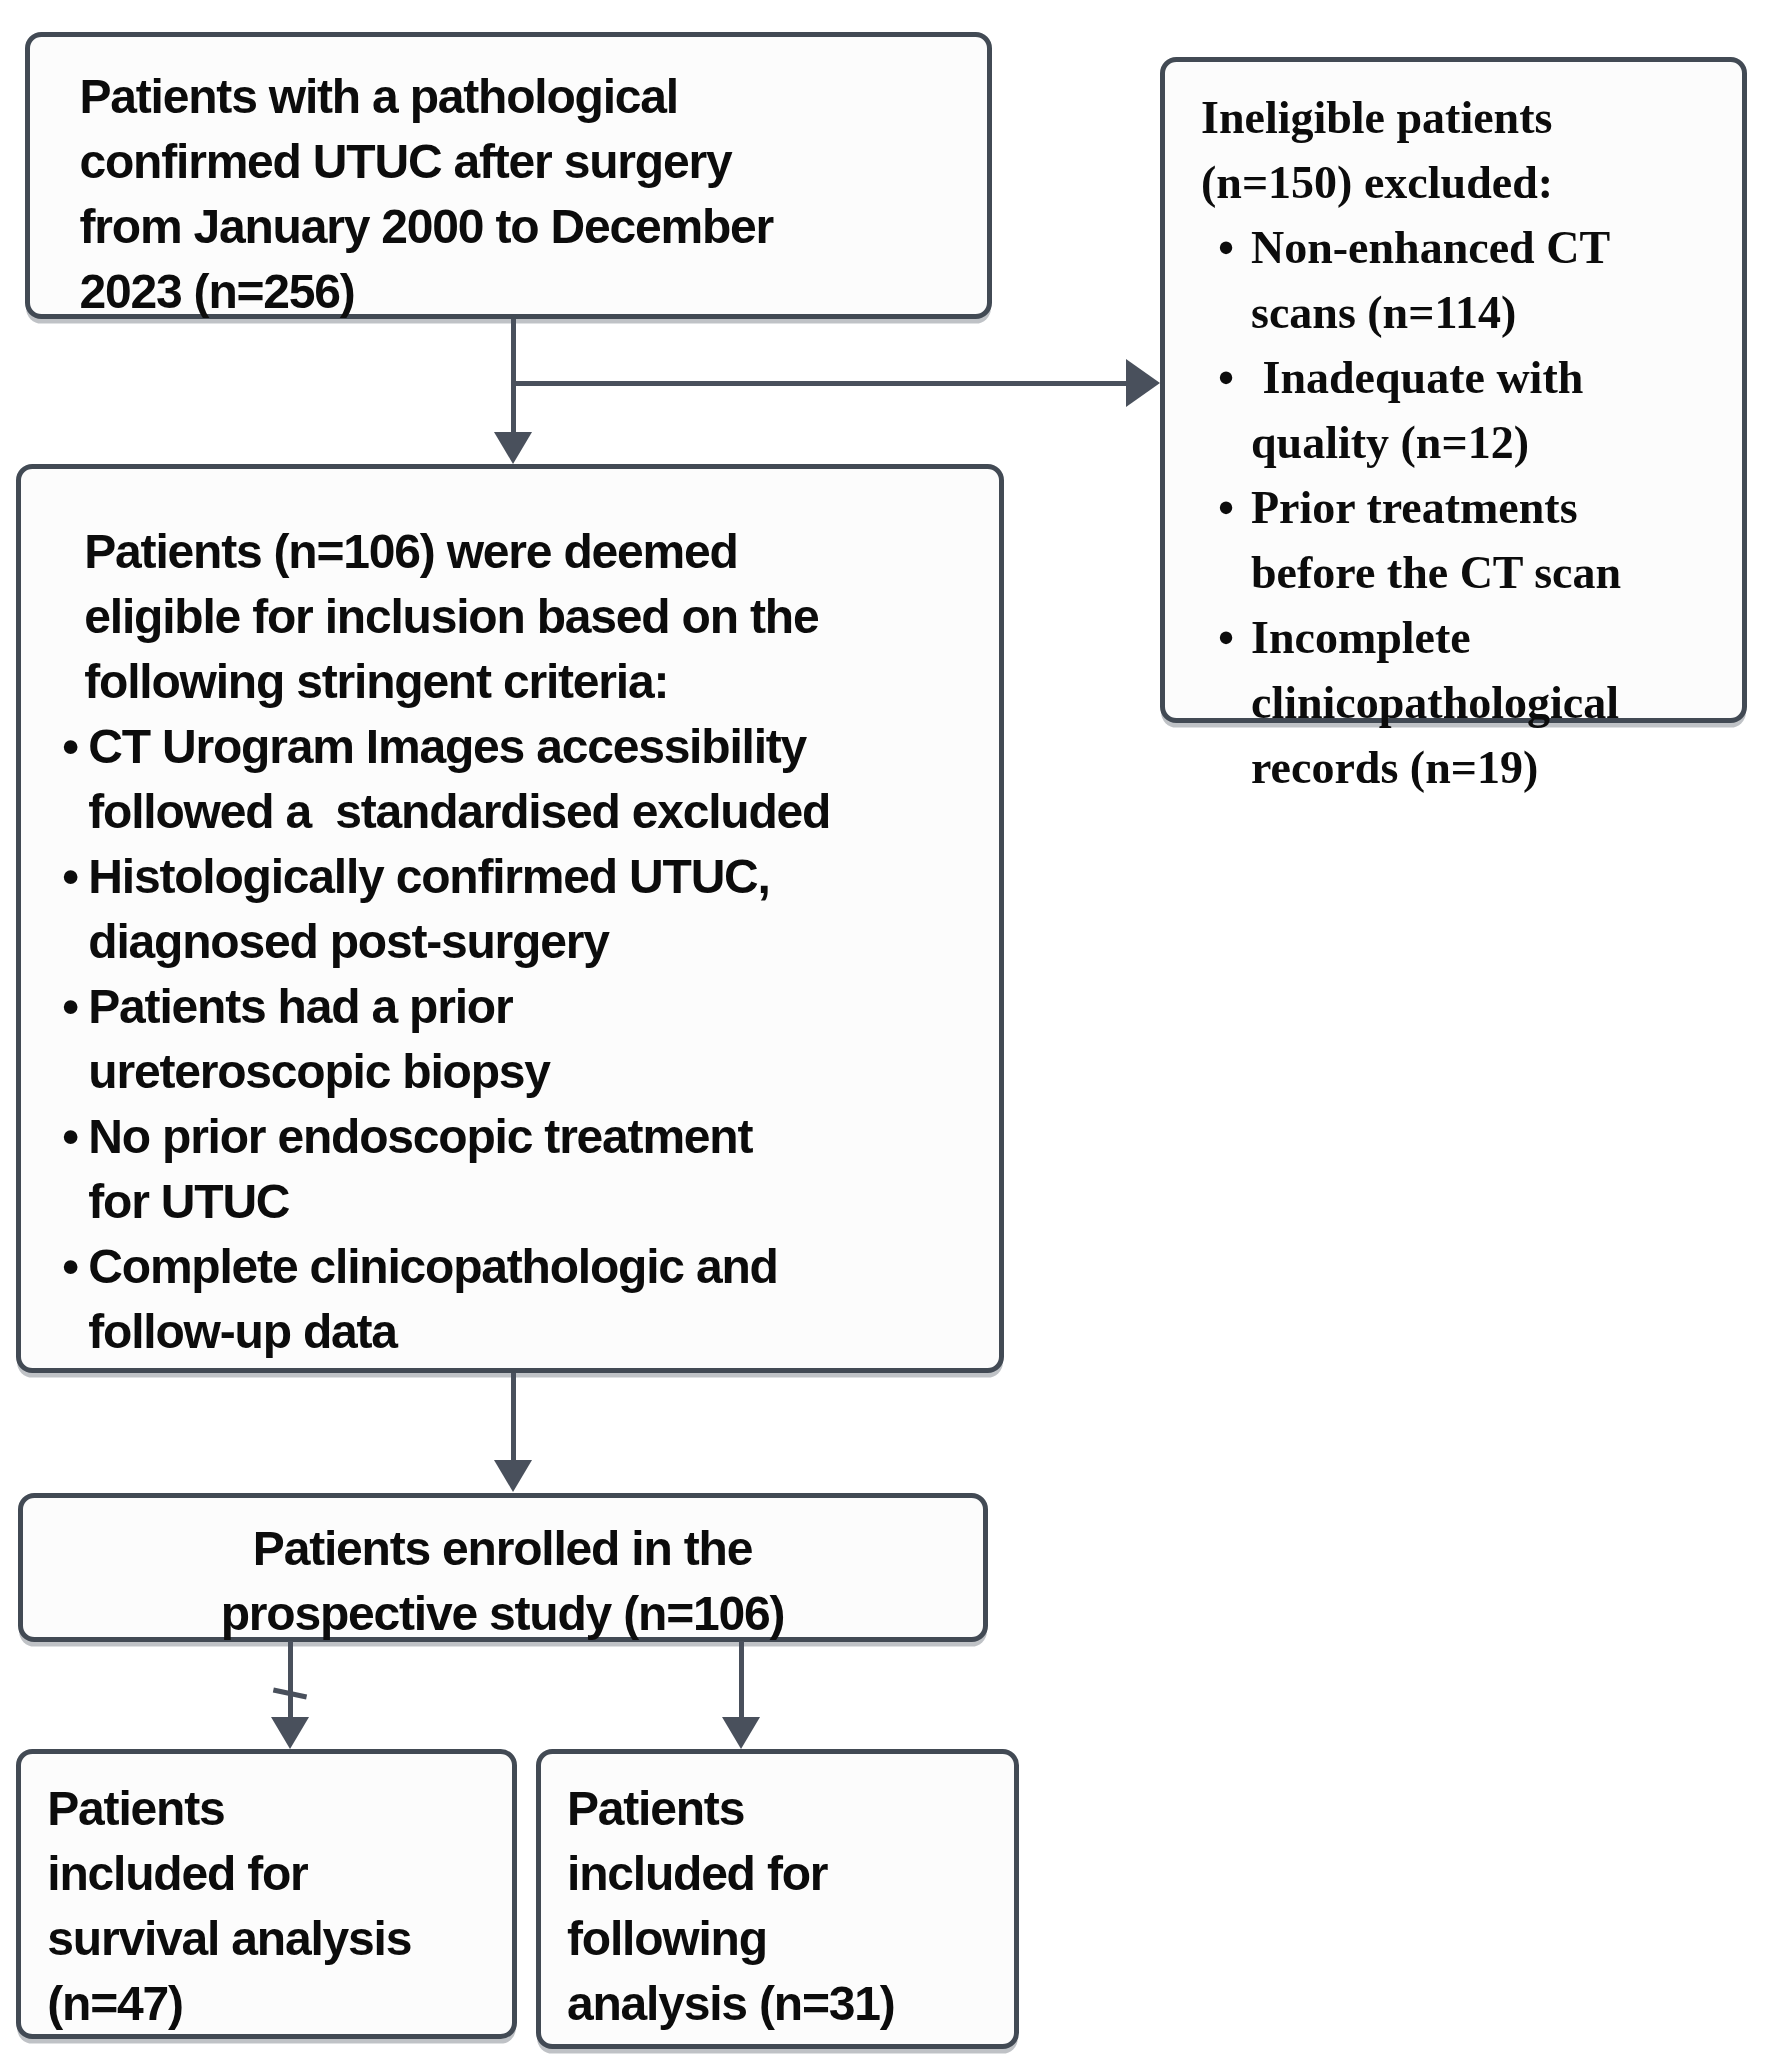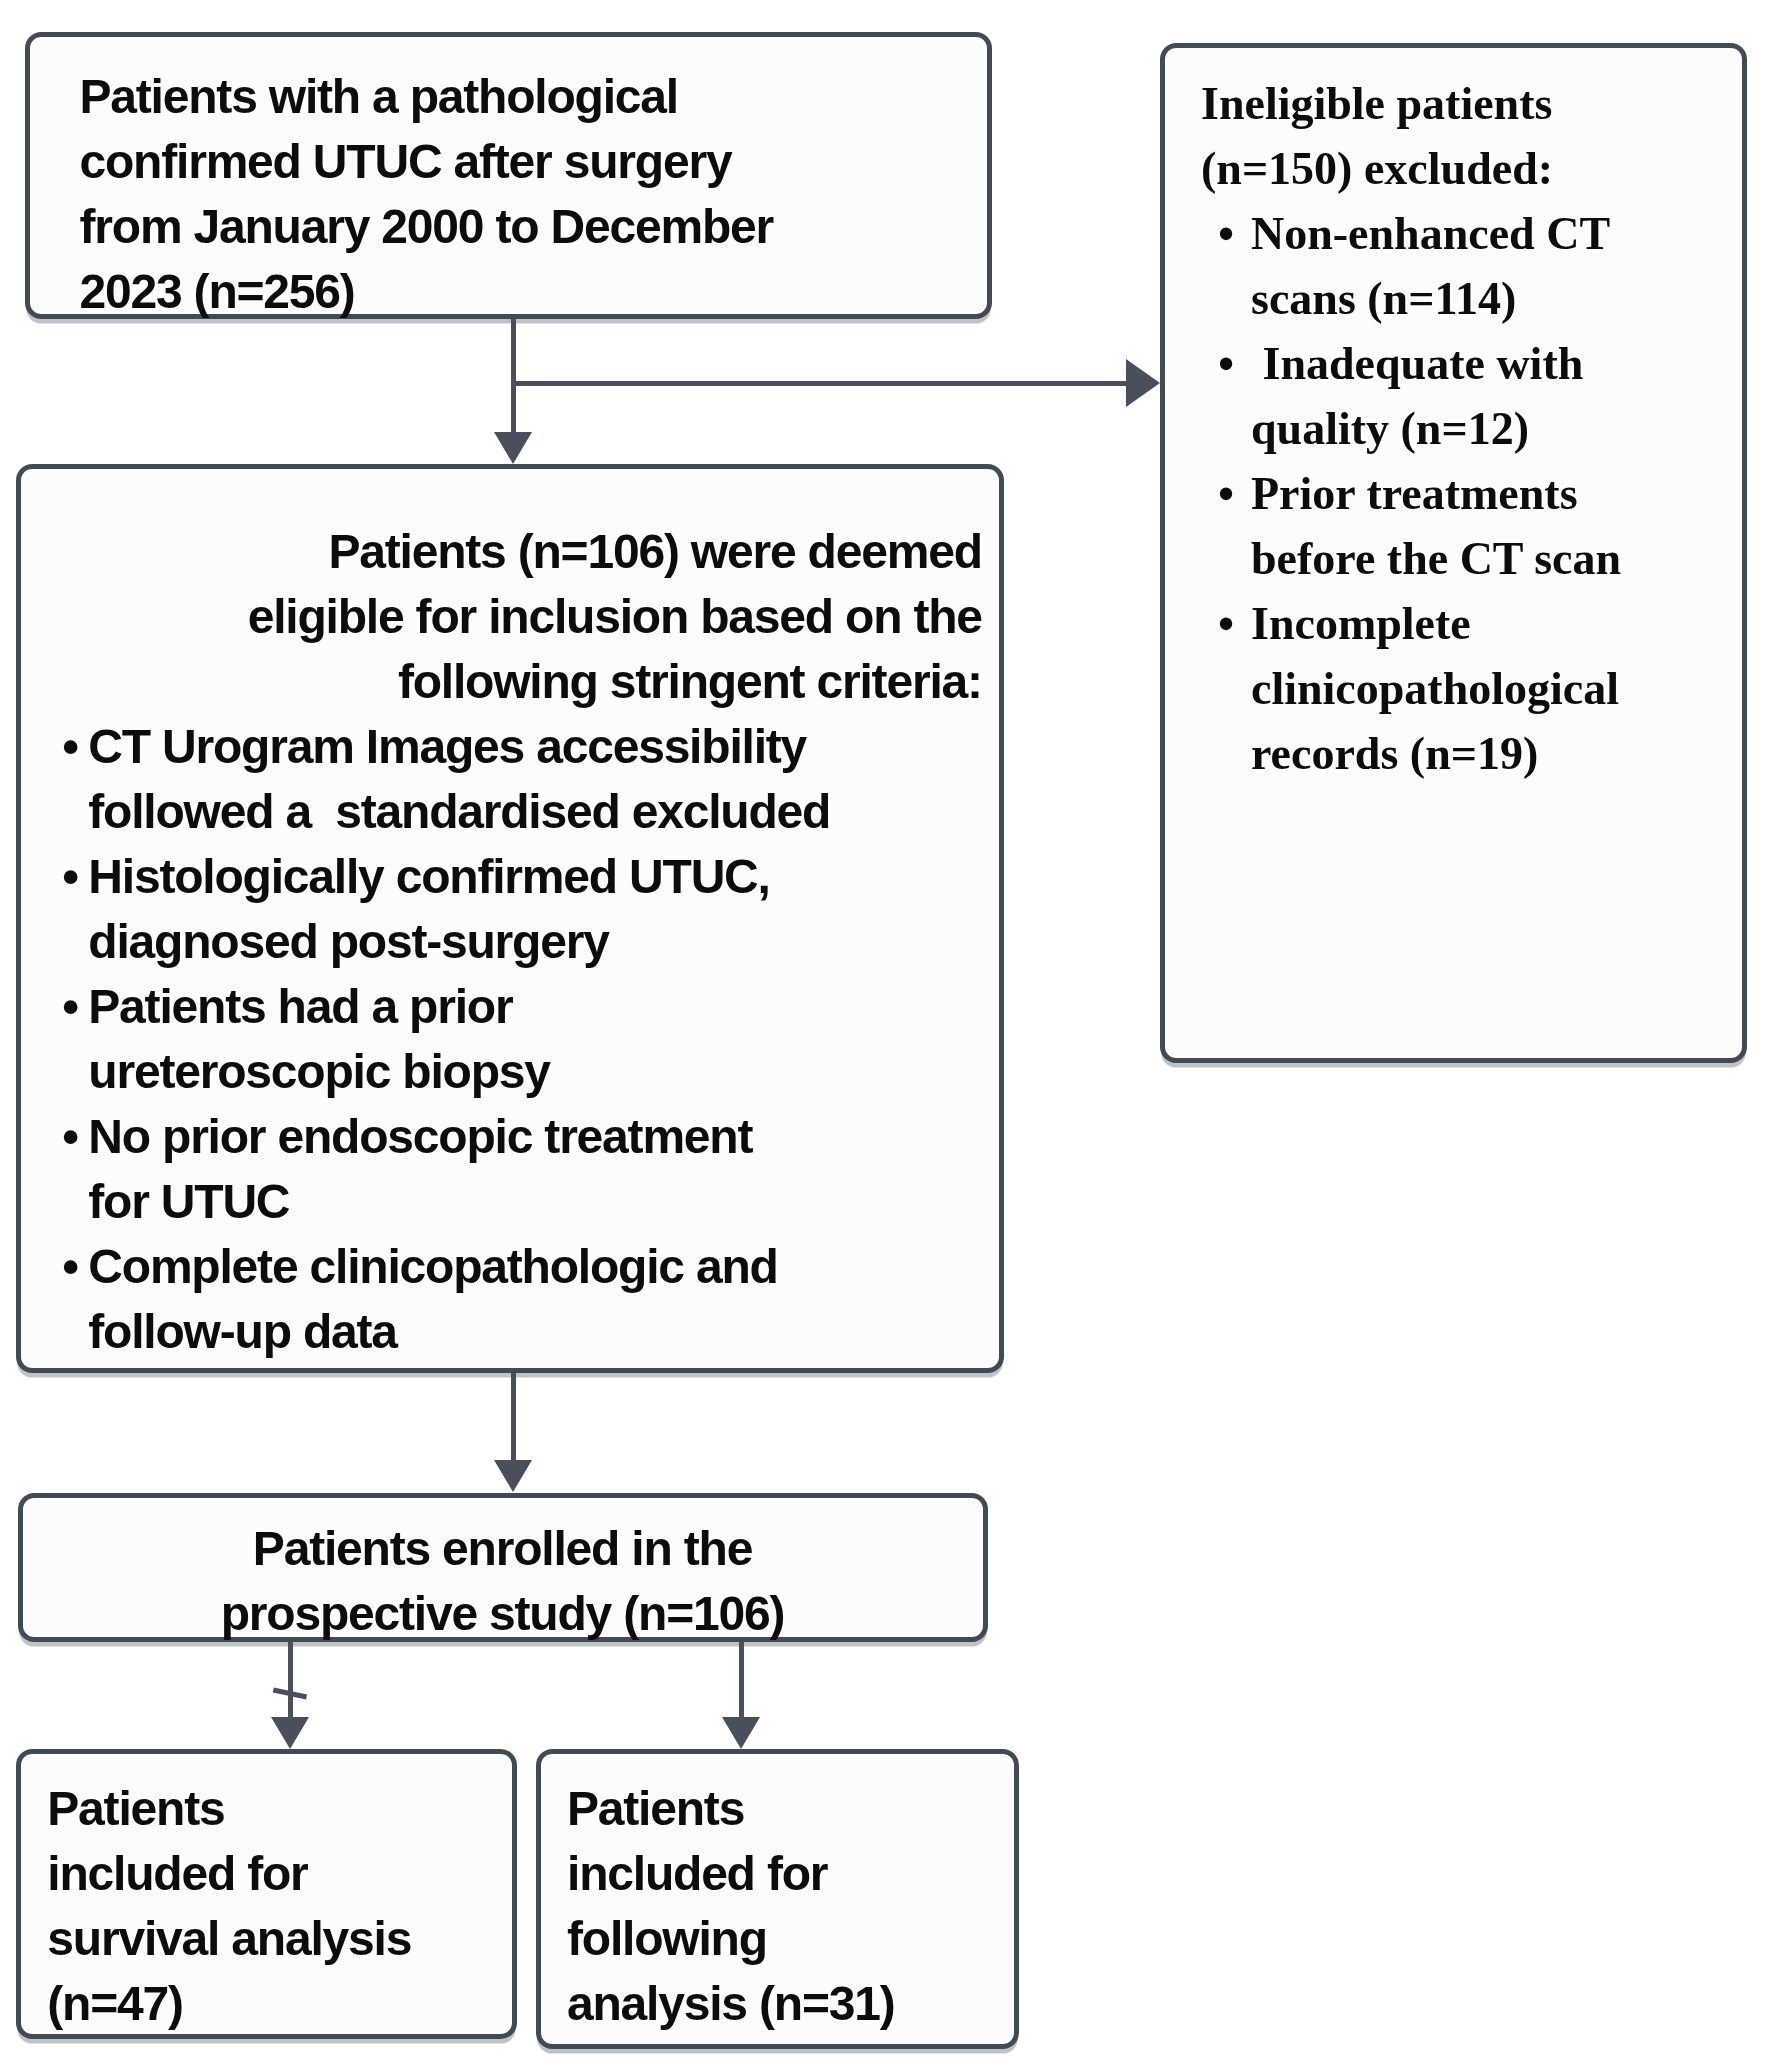--- a/index.html
+++ b/index.html
@@ -44,21 +44,21 @@
   .blt{position:absolute;}
 
   
   #box-initial .content{padding:27px 23px 0 50px;}
 
   #box-excluded .content{padding:23px 17.5px 0 36px;}
   #box-excluded .ln.b, #box-excluded .ln.c{margin-left:50px;}
   #box-excluded .ln.b .blt{left:-33px;}
 
   #box-eligible .content{padding:50px 17.5px 0 41px;}
-  #box-eligible .ln.p{margin-left:22px;text-align:right;}
+  #box-eligible .ln.p{margin-left:22px;}
   #box-eligible .ln.b, #box-eligible .ln.c{margin-left:26px;}
   #box-eligible .ln.b .blt{left:-26px;}
 
   #box-enrolled .content{padding:17.5px 11.7px 0 11.7px;}
   #box-enrolled .ln{text-align:center;}
 
   #box-survival .content, #box-recurrence .content{padding:22px 9.3px 0 26px;border-radius:16px;}
 
   
   .vseg{position:absolute;width:5.3px;background:var(--arrow);}
@@ -87,21 +87,21 @@
 
   <section class="box sans" id="box-initial" style="left:24.5px;top:32px;width:967px;height:287px;">
     <div class="content">
         <div class="ln p">Patients with a pathological</div>
         <div class="ln p">confirmed UTUC after surgery</div>
         <div class="ln p">from January 2000 to December</div>
         <div class="ln p">2023 (n=256)</div>
       </div>
   </section>
 
-  <section class="box serif" id="box-excluded" style="left:1160px;top:43px;width:587px;height:1020px;">
+  <section class="box serif" id="box-excluded" style="left:1160px;top:57px;width:587px;height:666px;">
     <div class="content">
         <div class="ln p">Ineligible patients</div>
         <div class="ln p">(n=150) excluded:</div>
         <div class="ln b"><span class="blt">•</span><span>Non-enhanced CT</span></div>
         <div class="ln c">scans (n=114)</div>
         <div class="ln b"><span class="blt">•</span><span> Inadequate with</span></div>
         <div class="ln c">quality (n=12)</div>
         <div class="ln b"><span class="blt">•</span><span>Prior treatments</span></div>
         <div class="ln c">before the CT scan</div>
         <div class="ln b"><span class="blt">•</span><span>Incomplete</span></div>

